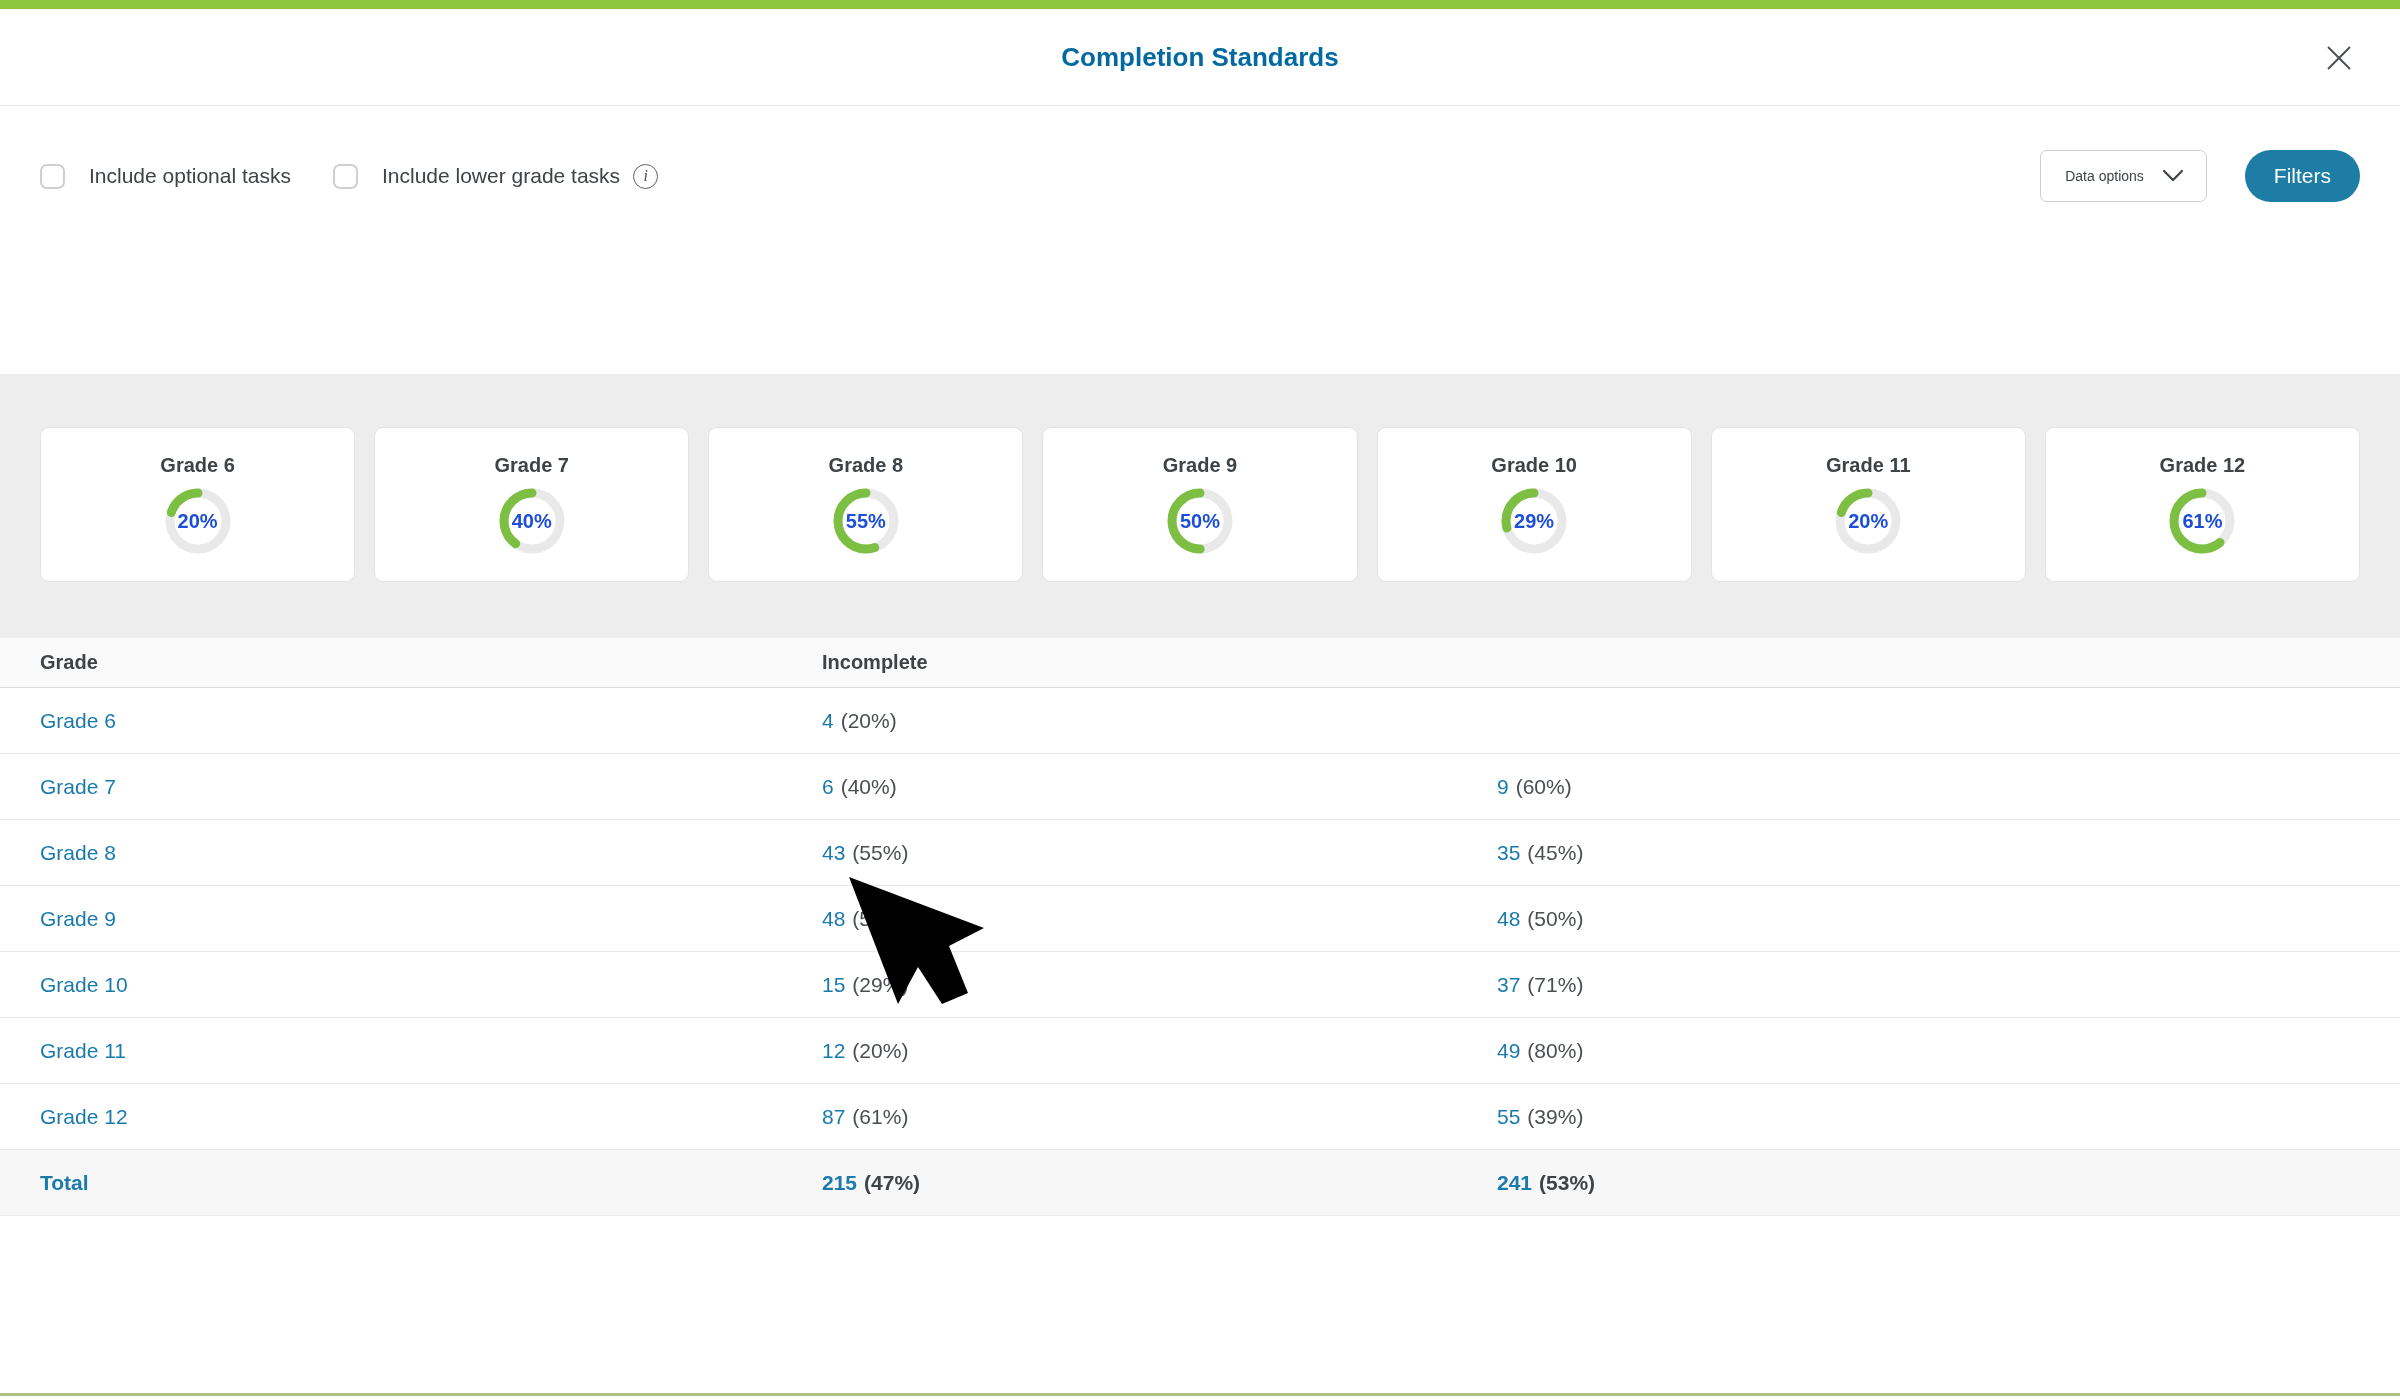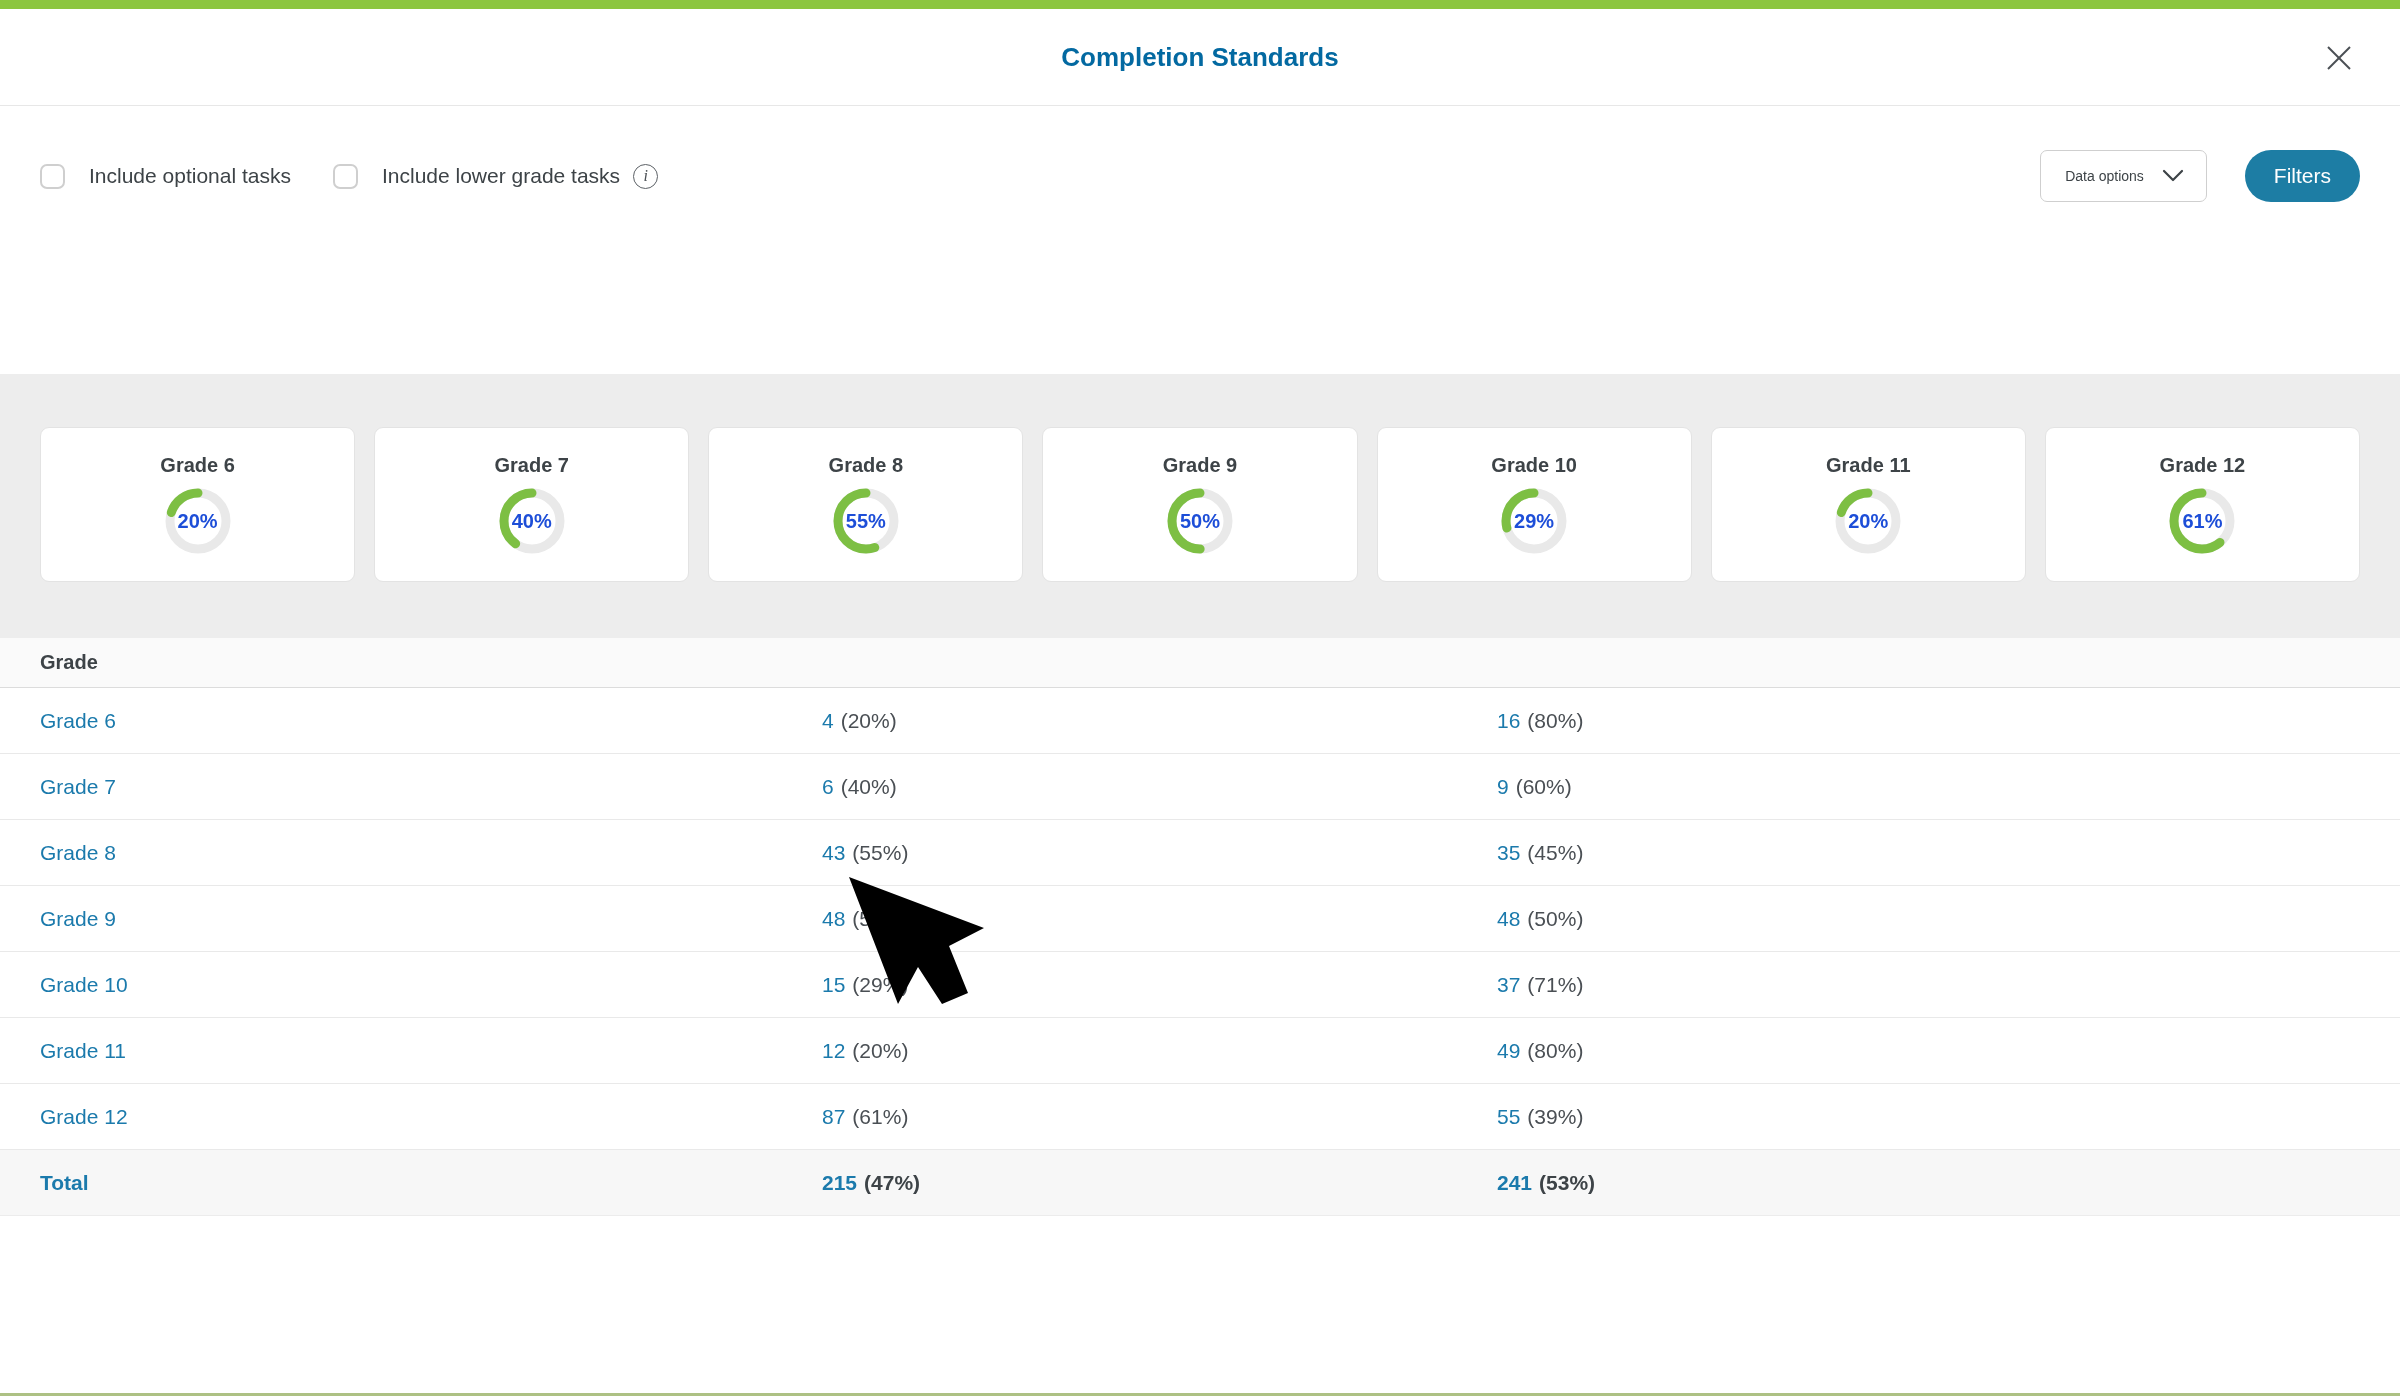--- a/index.html
+++ b/index.html
@@ -194,30 +194,28 @@
         </g>
       </svg>
       <div class="ring-percent">61%</div>
     </div>
   </div>
 </div>
   </div>
 
   <div class="grid-row table-header">
     <div class="col">Grade</div>
+    <div class="col">Incomplete</div>
   </div>
 
   <div>
   <div class="grid-row table-row">
     <div><a class="link c-grade">Grade 6</a></div>
     <div>
       <a class="link c-cc">4</a><span class="pct c-cp">(20%)</span>
-    </div>
-    <div>
-      <a class="link c-ic">16</a><span class="pct c-ip">(80%)</span>
     </div>
   </div>
 
   <div class="grid-row table-row">
     <div><a class="link c-grade">Grade 7</a></div>
     <div>
       <a class="link c-cc">6</a><span class="pct c-cp">(40%)</span>
     </div>
     <div>
       <a class="link c-ic">9</a><span class="pct c-ip">(60%)</span>

